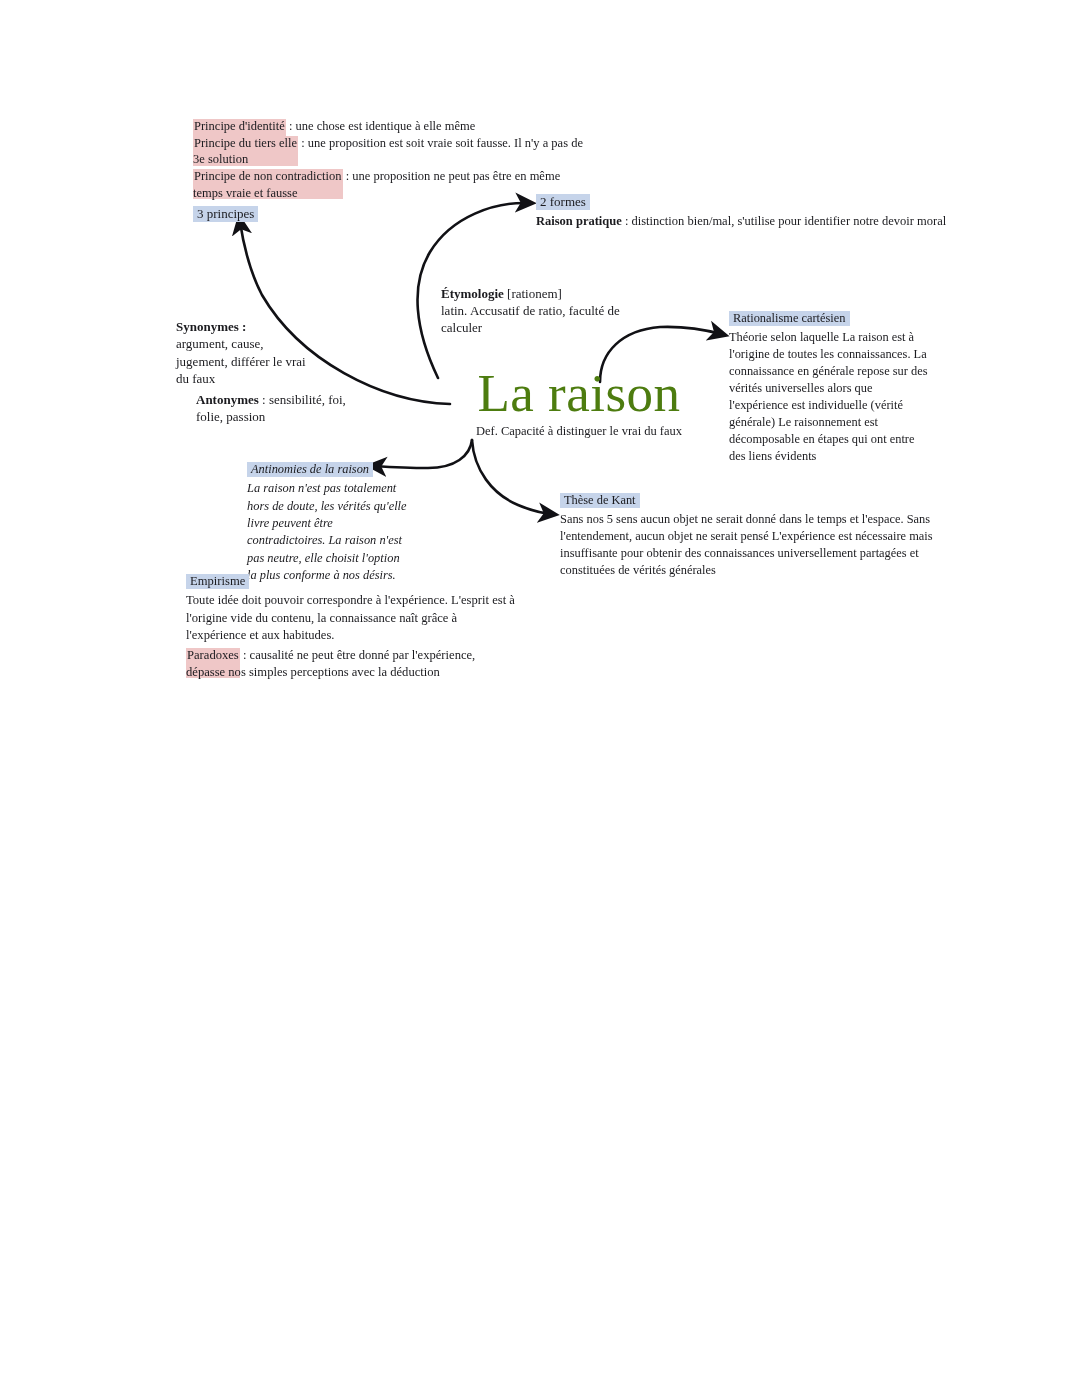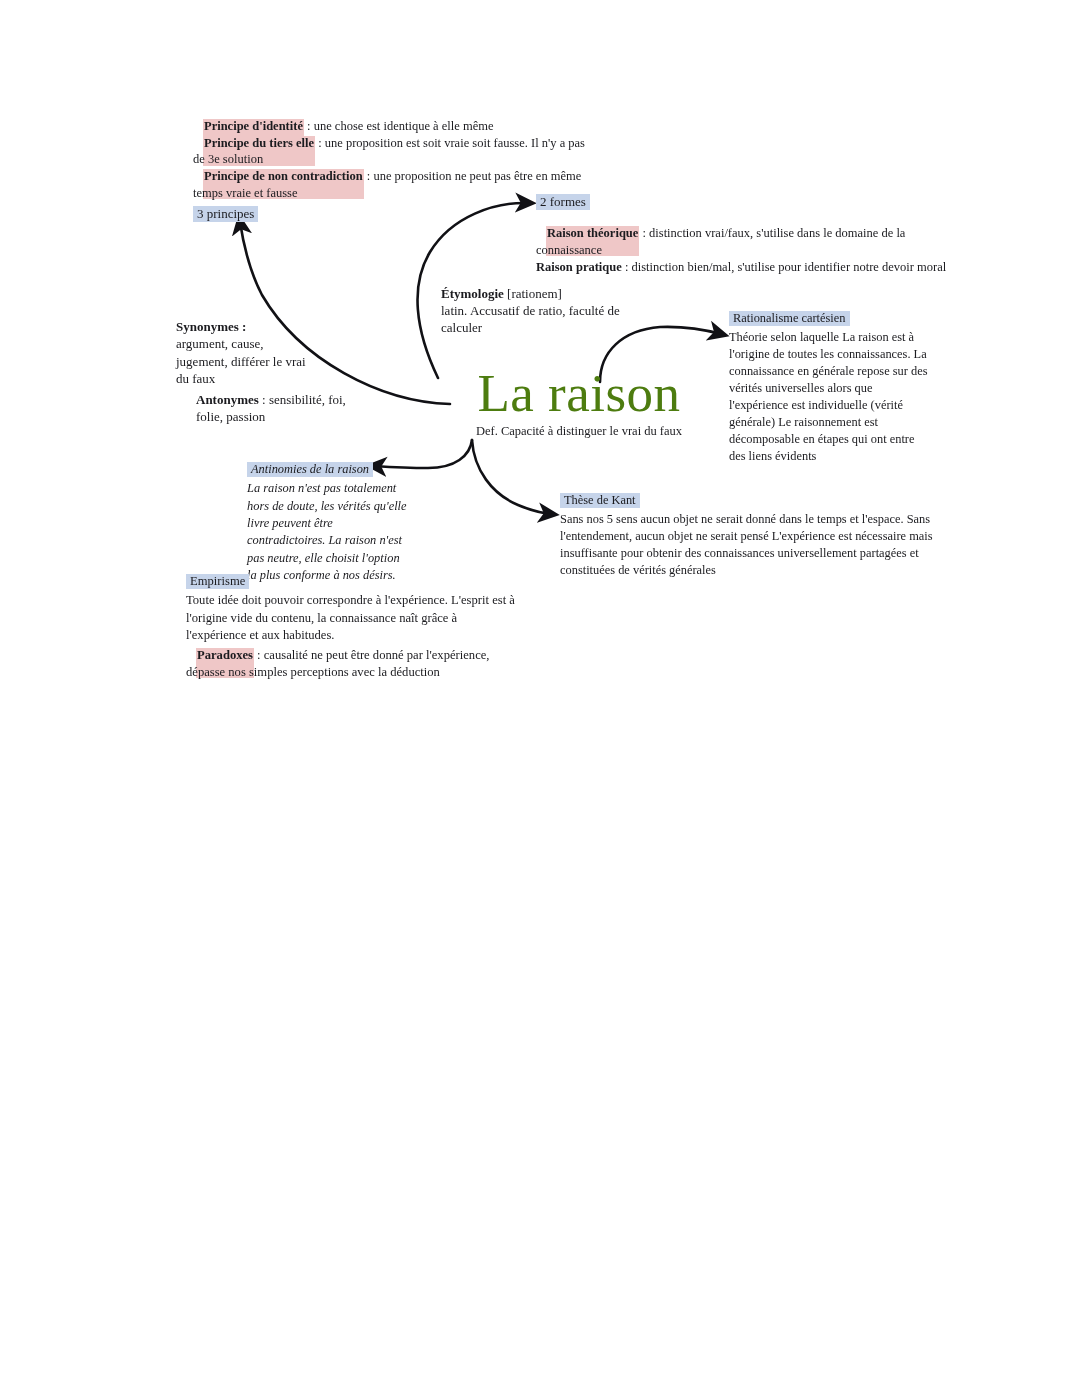--- a/index.html
+++ b/index.html
@@ -29,24 +29,23 @@
   .hl-blue {
     background: #c6d4ea;
     padding: 0 4px 1px 4px;
     display: inline;
     box-decoration-break: clone;
     -webkit-box-decoration-break: clone;
   }
   .hl-pink {
     background: #efc7c7;
     padding: 0 1px 16px 1px;
-    font-weight: bold;
+    font-weight: normal;
     display: inline;
     box-decoration-break: clone;
-    margin-left: 10px;
     -webkit-box-decoration-break: clone;
   }
   .b { font-weight: bold; }
 
   
   #principes-block {
     left: 193px;
     top: 118px;
     width: 400px;
     font-size: 12.5px;
@@ -59,21 +58,21 @@
   }
 
   
   #formes-block {
     left: 536px;
     top: 193px;
     width: 420px;
     font-size: 12.5px;
     line-height: 1.34;
   }
-  #formes-tag { font-size: 13px; display: block; margin-bottom: 15px;}
+  #formes-tag { font-size: 13px; display: block; margin-bottom: 3px;}
 
   
   #etymologie-block {
     left: 441px;
     top: 285px;
     width: 200px;
     font-size: 13px;
     line-height: 1.32;
   }
 
@@ -192,23 +191,20 @@
     <div id="principes-tag">
       <span class="hl-blue">3 principes</span>
     </div>
   </div>
 
   <div class="blk" id="formes-block">
     <span id="formes-tag">
       <span class="hl-blue">2 formes</span>
     </span>
     <div class="line">
-      <span class="hl-pink">Raison théorique</span><span> : distinction vrai/faux, s'utilise dans le domaine de la connaissance</span>
-    </div>
-    <div class="line">
       <span class="b">Raison pratique</span><span> : distinction bien/mal, s'utilise pour identifier notre devoir moral</span>
     </div>
   </div>
 
   <div class="blk" id="etymologie-block">
     <span class="b">Étymologie</span><span> [rationem]</span>
     <div>latin. Accusatif de ratio, faculté de calculer</div>
   </div>
 
   <div class="blk" id="synonymes-block">

